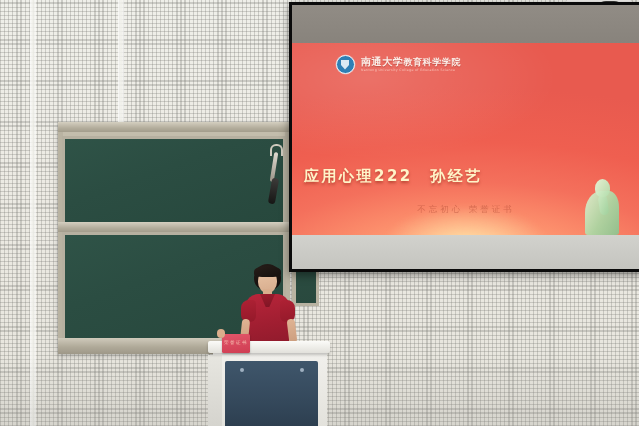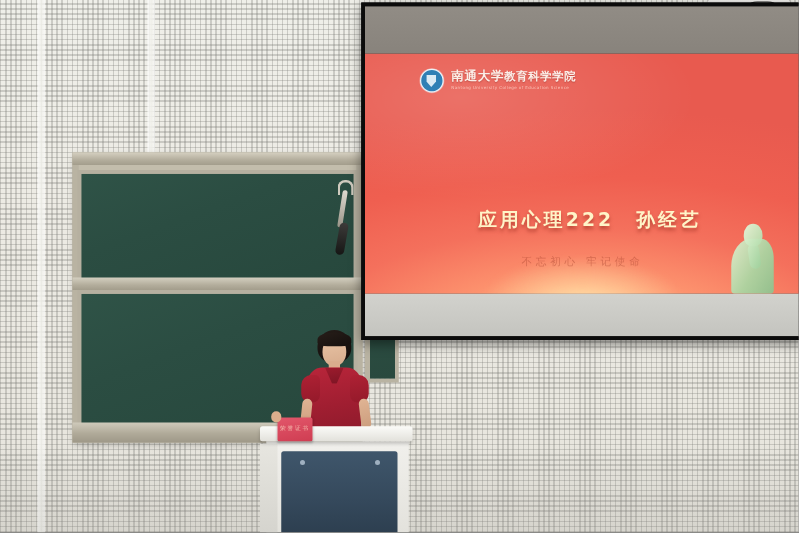--- a/index.html
+++ b/index.html
@@ -175,21 +175,21 @@
   
   .slide-title{
     position:absolute;left:0;right:0;top:76px;
     text-align:center;
     font-size:25px;font-weight:700;letter-spacing:5px;
     color:#ffe45c;
     text-shadow:0 2px 3px rgba(130,30,15,.55), 0 0 7px rgba(255,200,60,.35);
   }
   .slide-subtitle{
     position:absolute;left:0;right:0;top:124px;
-    text-align:center;
+    text-align:left;
     font-size:15px;font-weight:700;letter-spacing:2.5px;
     color:#fff4c8;
     text-shadow:0 2px 3px rgba(130,30,15,.5);
     margin-left:12px;
   }
   .slide-watermark{
     position:absolute;left:0;right:0;top:161px;
     text-align:center;
     font-size:8.5px;letter-spacing:3px;
     color:rgba(160,60,40,.40);
@@ -388,21 +388,21 @@
         <div class="logo-mark"></div>
         <div>
           <div class="logo-cn">
             <span class="univ">南通大学</span><span>教育科学学院</span>
           </div>
           <div class="logo-en">Nantong University College of Education Science</div>
         </div>
       </div>
 
       <div class="slide-subtitle">应用心理222　孙经艺</div>
-      <div class="slide-watermark">不忘初心 牢记使命</div>
+      <div class="slide-watermark">不忘初心 荣誉证书</div>
 
       <div class="statue">
         <div class="statue-body"></div>
         <div class="statue-arm"></div>
         <div class="statue-head"></div>
       </div>
     </div>
 
     <div class="screen-bottom-band"></div>
   </div>

